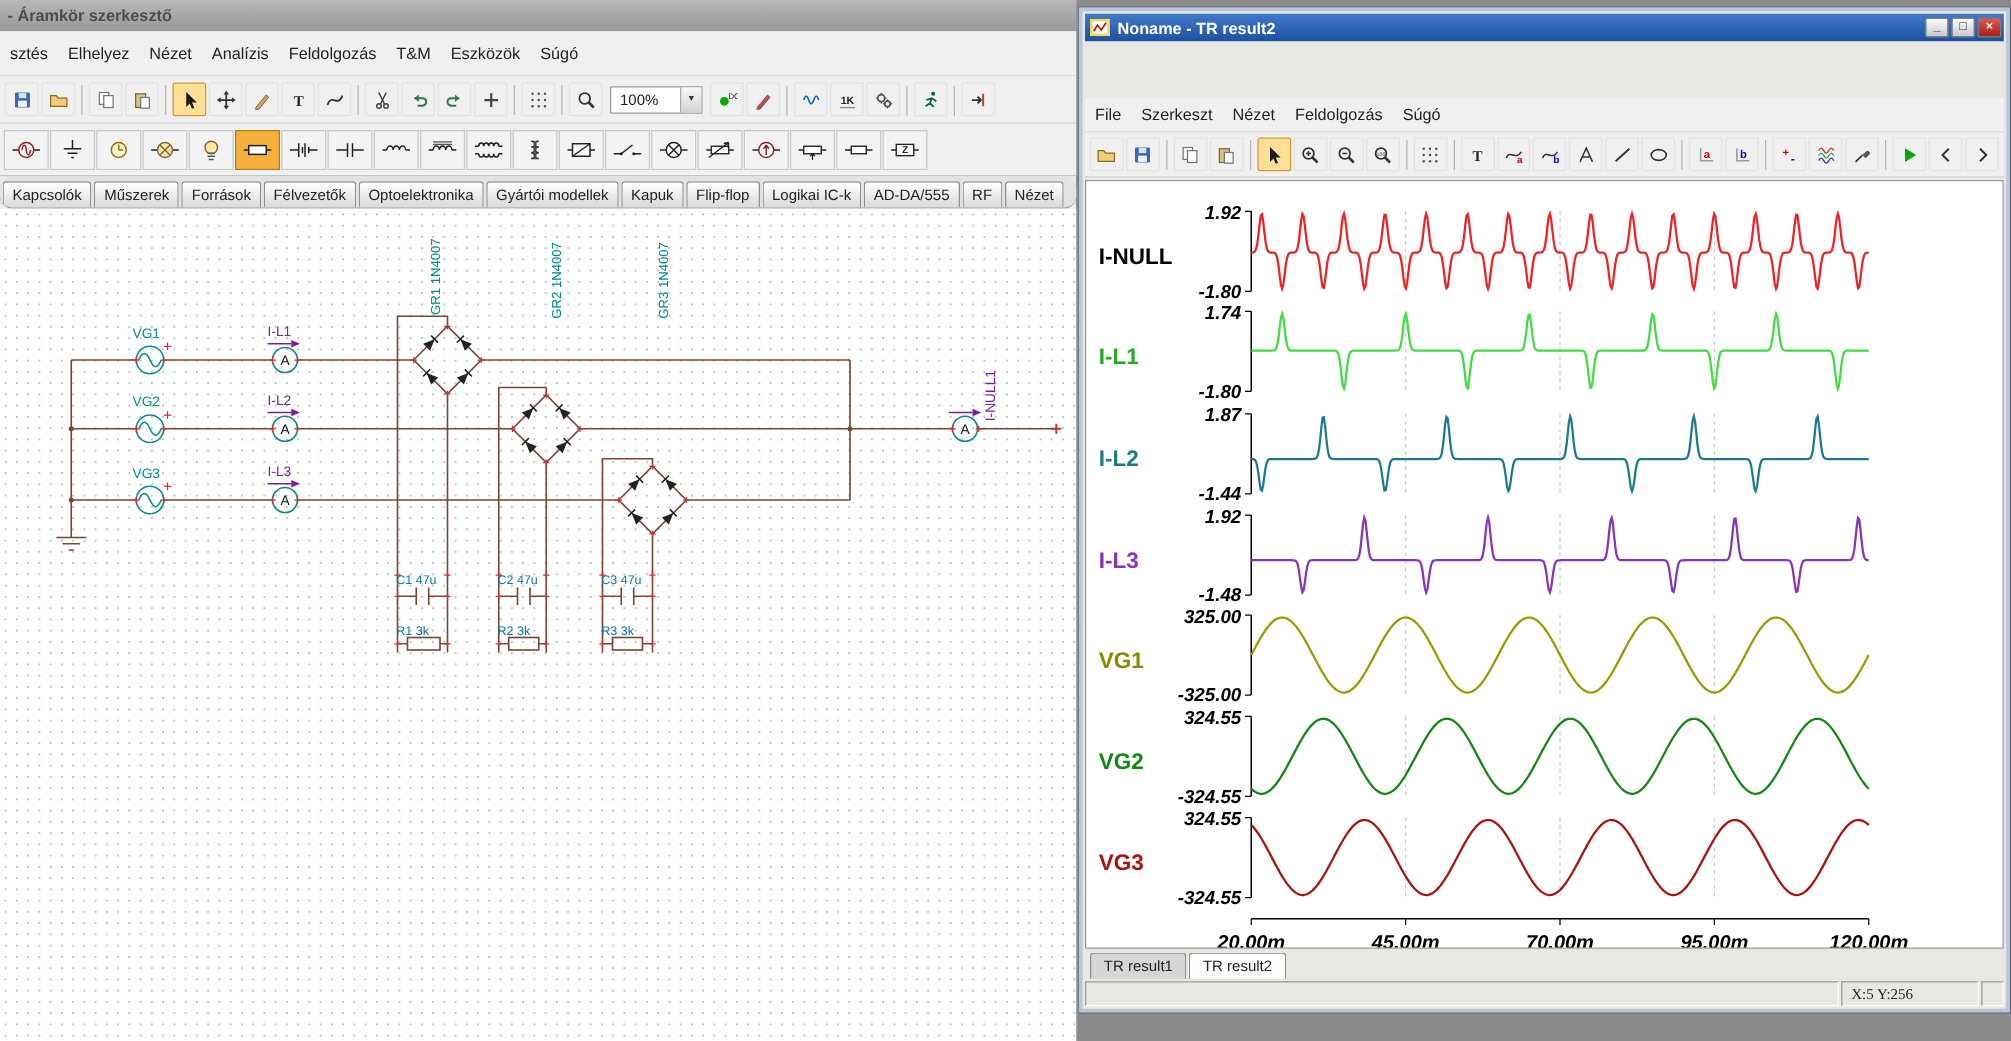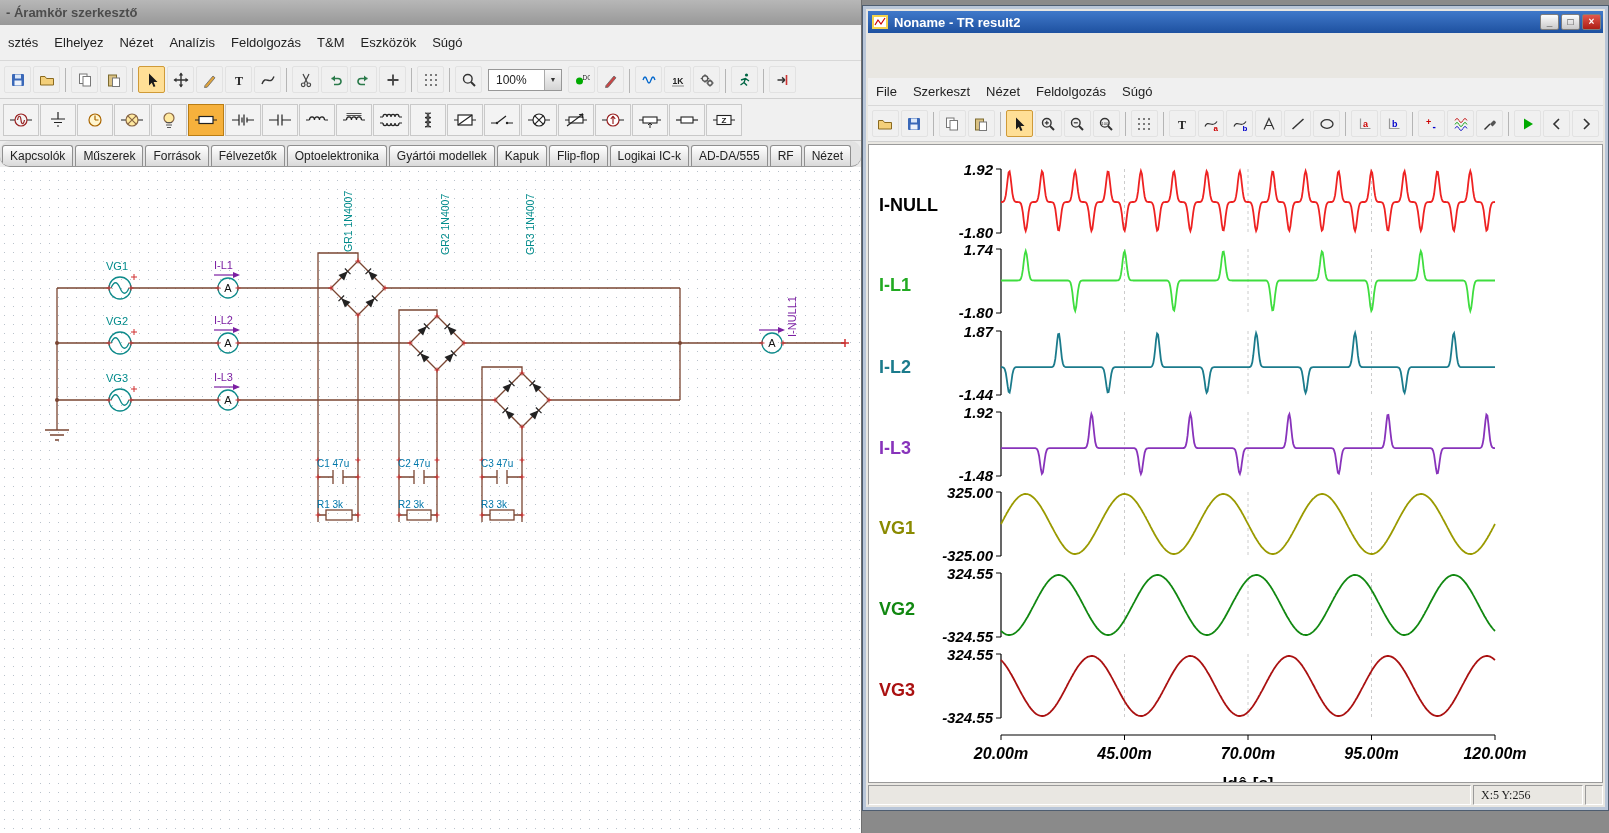--- a/index.html
+++ b/index.html
@@ -817,18 +817,22 @@
         <text x="251.5" y="604" text-anchor="middle" font-size="16" fill="#000" font-style="italic" font-weight="600">45.00m</text>
         <line x1="375" y1="580" x2="375" y2="585" stroke="#000"></line>
         <text x="375" y="604" text-anchor="middle" font-size="16" fill="#000" font-style="italic" font-weight="600">70.00m</text>
         <line x1="498.5" y1="580" x2="498.5" y2="585" stroke="#000"></line>
         <text x="498.5" y="604" text-anchor="middle" font-size="16" fill="#000" font-style="italic" font-weight="600">95.00m</text>
         <line x1="622" y1="580" x2="622" y2="585" stroke="#000"></line>
         <text x="622" y="604" text-anchor="middle" font-size="16" fill="#000" font-style="italic" font-weight="600">120.00m</text>
         <text x="375" y="634" text-anchor="middle" font-size="17" fill="#000" font-style="normal" font-weight="600">Idô [s]</text>
       </svg>
   </div>
+  <div id="rw-tabs">
+      <span class="rtab">TR result1</span>
+      <span class="rtab active">TR result2</span>
+    </div>
   <div id="rw-status">
     <span class="scell grow"></span>
     <span class="scell" style="width:110px">X:5  Y:256</span>
     <span class="scell" style="width:18px"></span>
   </div>
 </div>
 
 </body></html>

